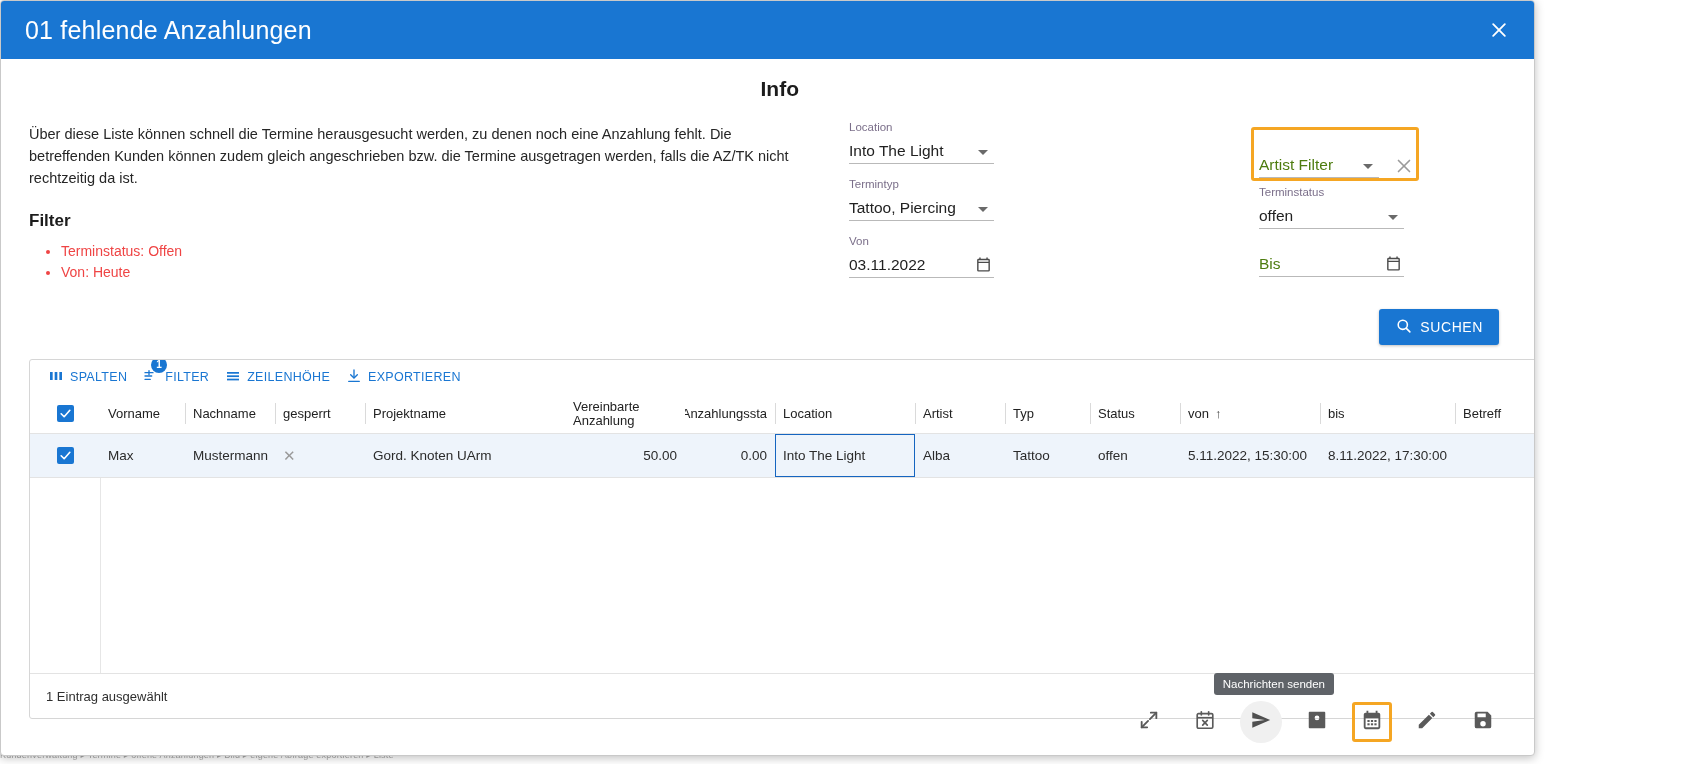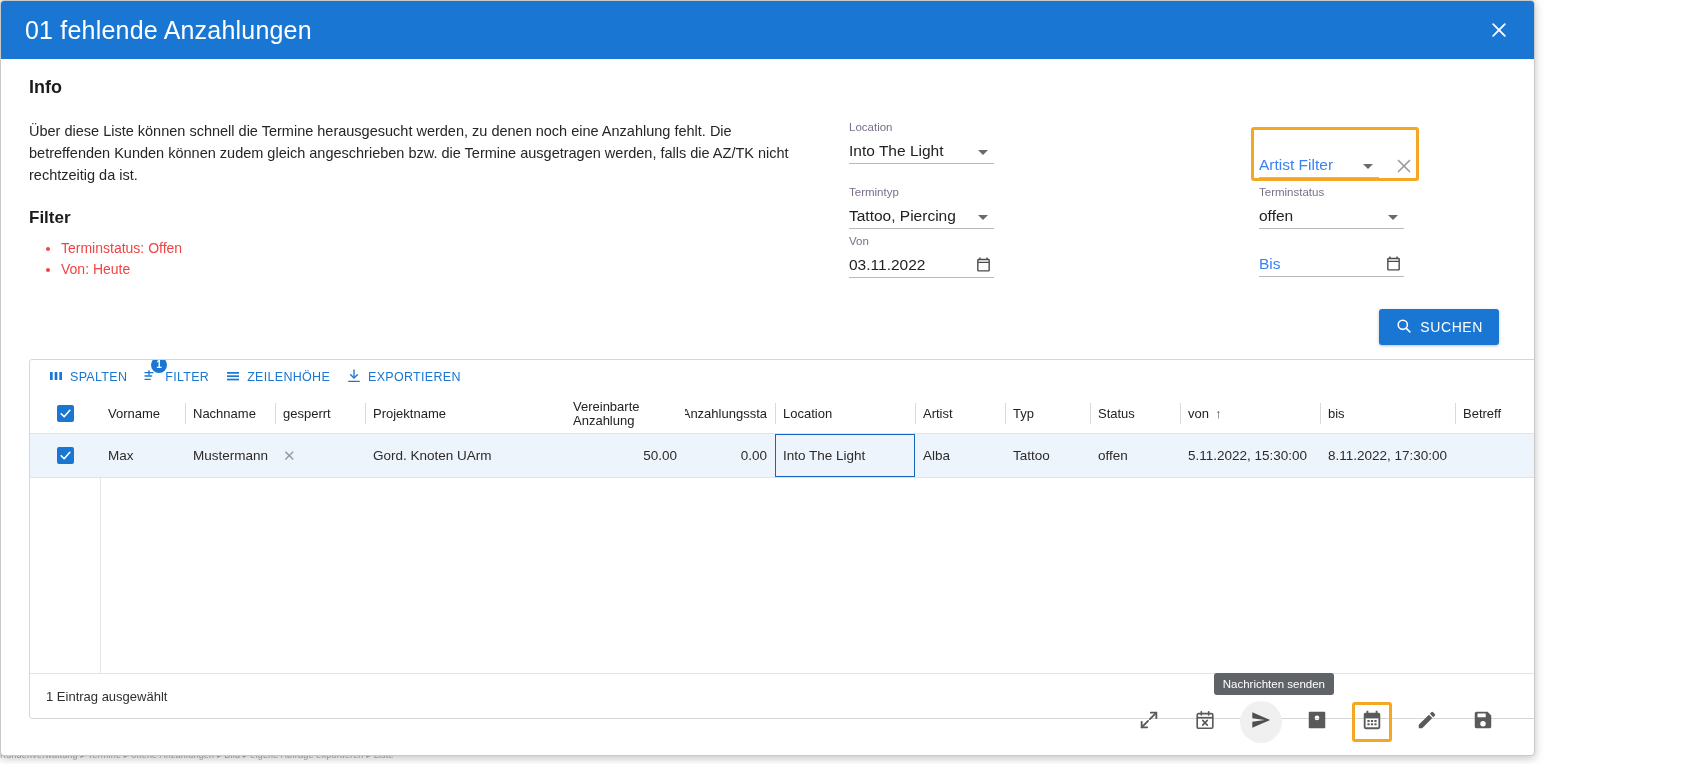--- a/index.html
+++ b/index.html
@@ -56,21 +56,21 @@
     height: 698px;
     padding: 0;
   }
 
   
   .info-col {
     position: absolute; left: 28px; top: 18px; width: 770px;
     color: #212121;
   }
   .info-col h2 {
-    font-size: 18px; font-weight: 700; margin: 0 0 22px 0; color:#1c1c1c;
+    font-size: 21px; font-weight: 700; margin: 0 0 22px 0; color:#1c1c1c;text-align:right;
   }
   .info-col p {
     font-size: 14.5px; line-height: 22px; margin: 0 0 22px 0; color:#262626;
   }
   .info-col h3 {
     font-size: 17px; font-weight: 700; margin: 0 0 10px 0; color:#1c1c1c;
   }
   .info-col ul {
     margin: 0; padding-left: 32px;
   }
@@ -89,21 +89,21 @@
   .field .fline {
     display: flex; align-items: flex-end;
     border-bottom: 1px solid #b9b9b9;
     height: 26px;
     padding-bottom: 2px;
   }
   .field .fval {
     font-size: 15.5px; color: #212121; flex: 1; line-height: 20px;
     white-space: nowrap; overflow: hidden;
   }
-  .field .fval.placeholder { color: #3b82f6; }
+  .field .fval.placeholder { color: #4d7c0f; }
   .caret {
     width: 0; height: 0;
     border-left: 5px solid transparent;
     border-right: 5px solid transparent;
     border-top: 5px solid #6a6a6a;
     margin: 0 6px 6px 4px;
     flex: 0 0 auto;
   }
   .cal-ico { width: 17px; height: 17px; margin: 0 2px 2px 4px; flex:0 0 auto; }
   .clear-x {
@@ -276,21 +276,21 @@
     <div class="filters">
 
       <div class="field" style="left:848px; top:62px; width:145px;">
         <div class="flabel">Location</div>
         <div class="fline">
           <span class="fval">Into The Light</span>
           <span class="caret"></span>
         </div>
       </div>
 
-      <div class="field" style="left:848px; top:119px; width:145px;margin-top:8px;">
+      <div class="field" style="left:848px; top:119px; width:145px;">
         <div class="flabel">Termintyp</div>
         <div class="fline">
           <span class="fval">Tattoo, Piercing</span>
           <span class="caret"></span>
         </div>
       </div>
 
       <div class="field" style="left:848px; top:176px; width:145px;">
         <div class="flabel">Von</div>
         <div class="fline">

